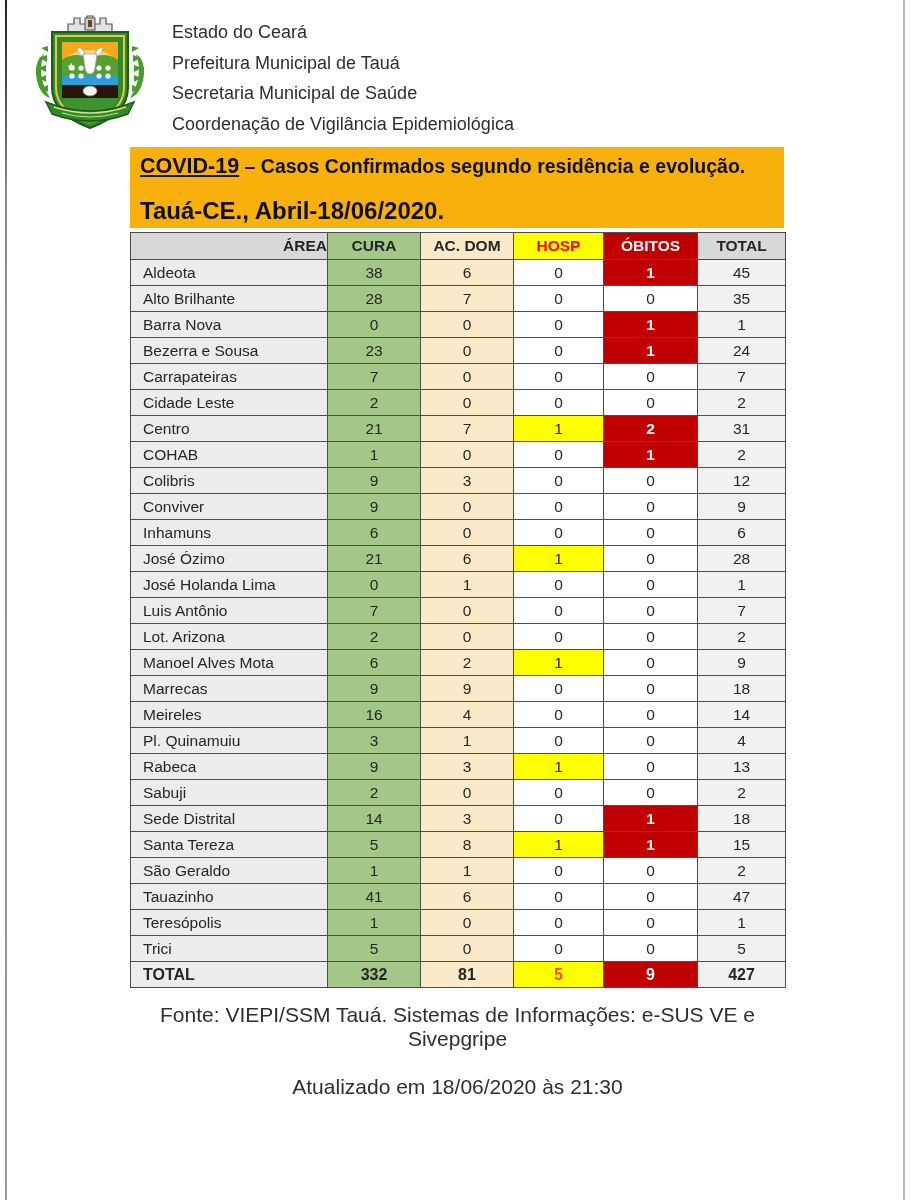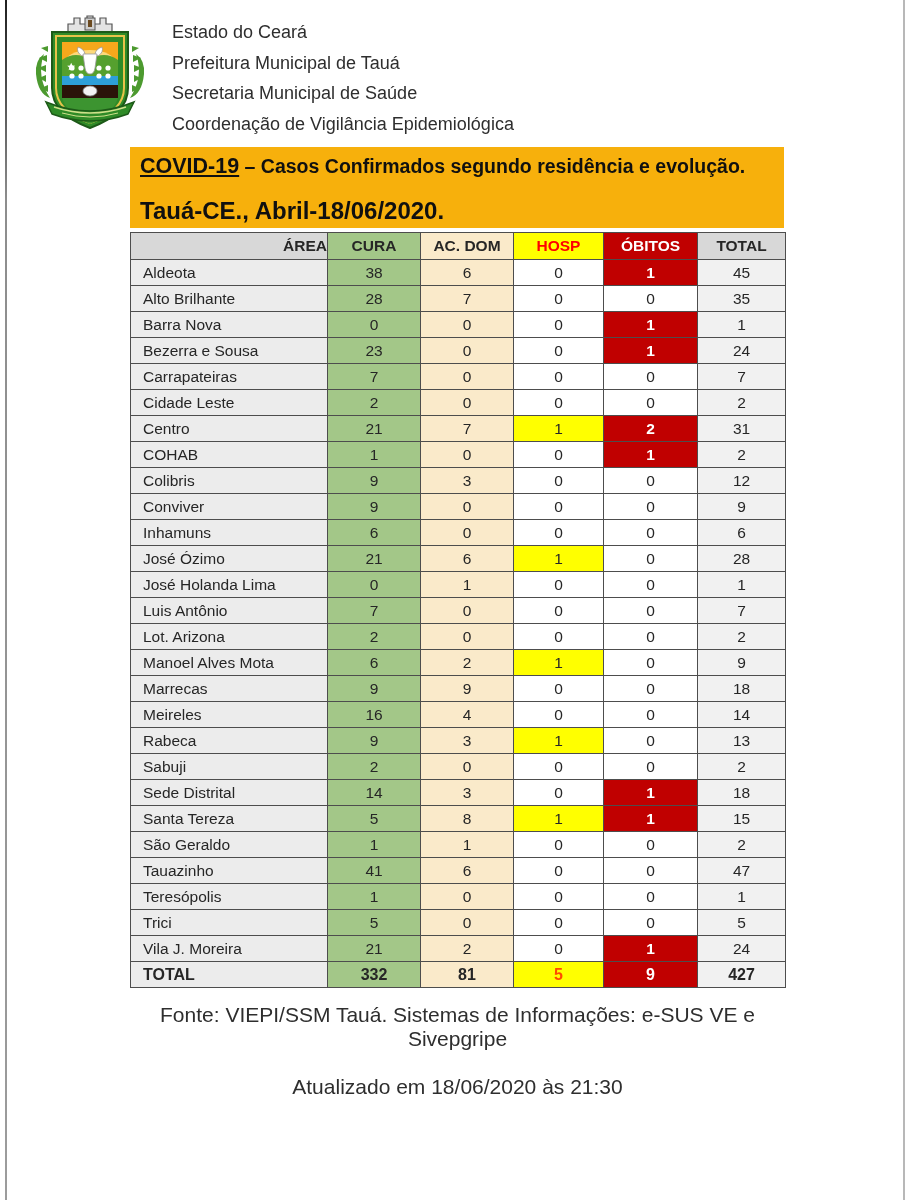--- a/index.html
+++ b/index.html
@@ -288,20 +288,28 @@
       </tr>
       <tr>
         <td class="t-area">Meireles</td>
         <td class="t-cura">16</td>
         <td class="t-acdom">4</td>
         <td class="t-hosp">0</td>
         <td class="t-obitos">0</td>
         <td class="t-total">14</td>
       </tr>
       <tr>
+        <td class="t-area">Pl. Quinamuiu</td>
+        <td class="t-cura">3</td>
+        <td class="t-acdom">1</td>
+        <td class="t-hosp">0</td>
+        <td class="t-obitos">0</td>
+        <td class="t-total">4</td>
+      </tr>
+      <tr>
         <td class="t-area">Rabeca</td>
         <td class="t-cura">9</td>
         <td class="t-acdom">3</td>
         <td class="t-hosp hl">1</td>
         <td class="t-obitos">0</td>
         <td class="t-total">13</td>
       </tr>
       <tr>
         <td class="t-area">Sabuji</td>
         <td class="t-cura">2</td>
@@ -350,28 +358,20 @@
         <td class="t-obitos">0</td>
         <td class="t-total">1</td>
       </tr>
       <tr>
         <td class="t-area">Trici</td>
         <td class="t-cura">5</td>
         <td class="t-acdom">0</td>
         <td class="t-hosp">0</td>
         <td class="t-obitos">0</td>
         <td class="t-total">5</td>
-      </tr>
-      <tr>
-        <td class="t-area">Vila J. Moreira</td>
-        <td class="t-cura">21</td>
-        <td class="t-acdom">2</td>
-        <td class="t-hosp">0</td>
-        <td class="t-obitos hl">1</td>
-        <td class="t-total">24</td>
       </tr>
       <tr class="total-row">
         <td class="t-area">TOTAL</td>
         <td class="t-cura">332</td>
         <td class="t-acdom">81</td>
         <td class="t-hosp hl">5</td>
         <td class="t-obitos hl">9</td>
         <td class="t-total">427</td>
       </tr>
     </tbody>

